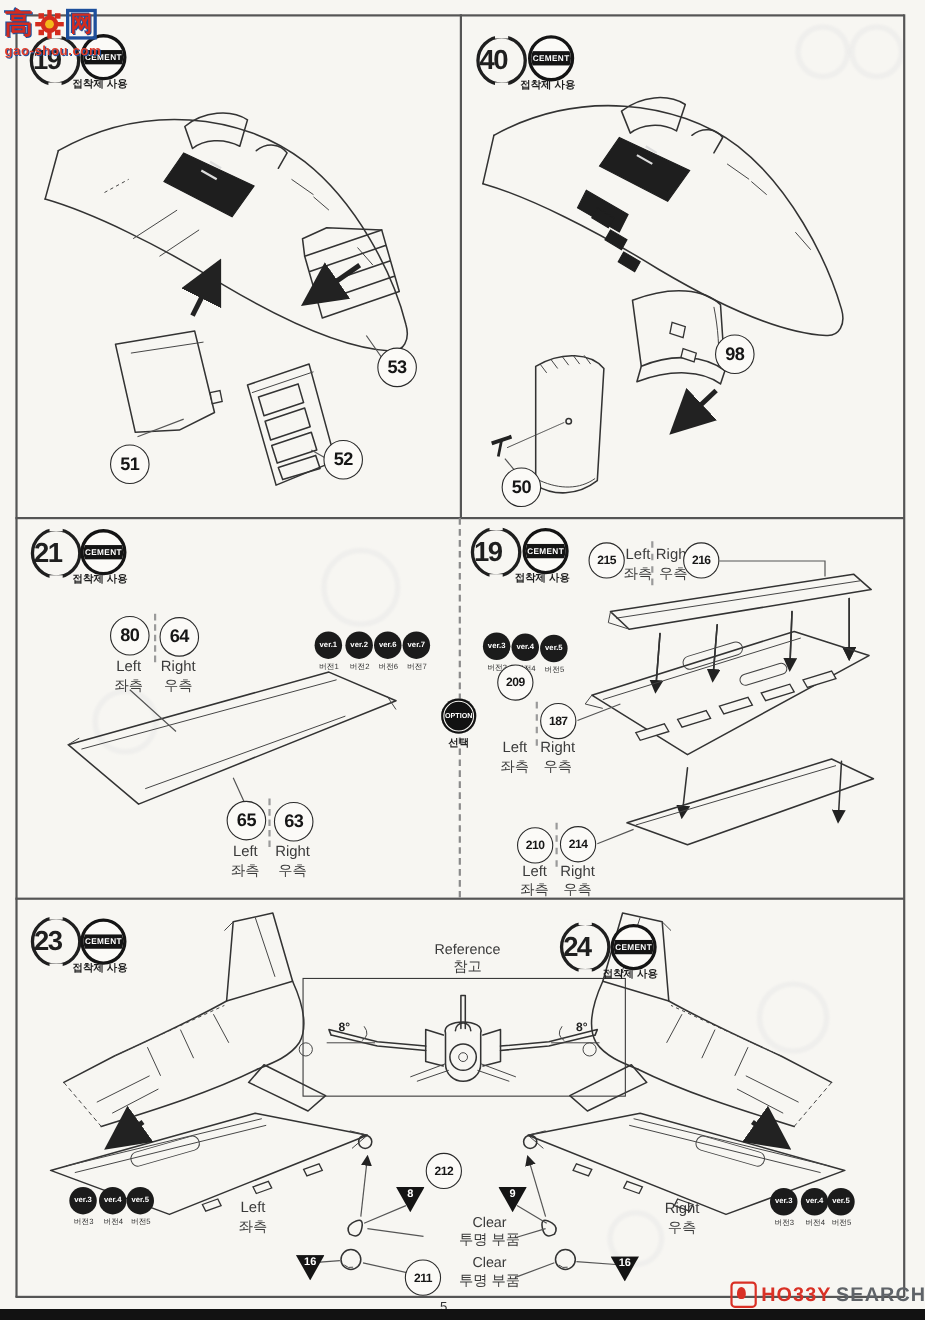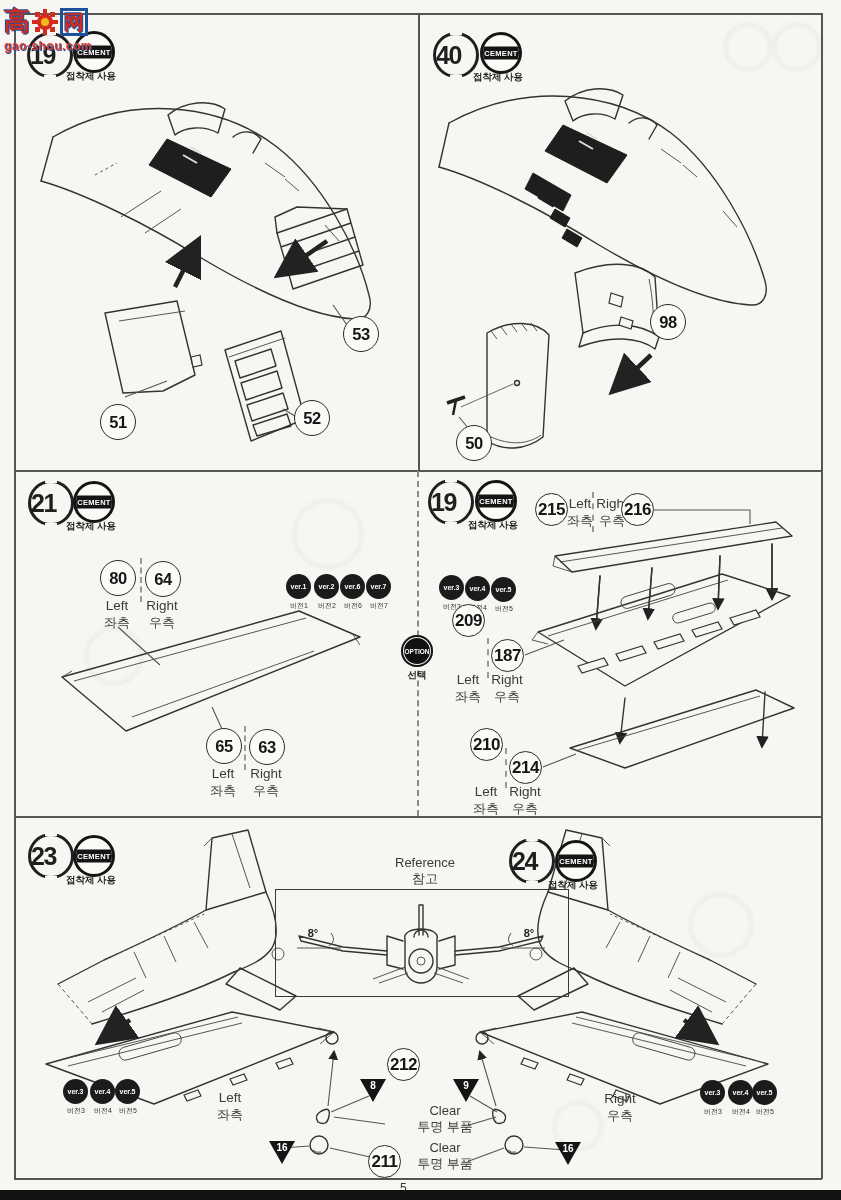--- a/index.html
+++ b/index.html
@@ -19,21 +19,21 @@
   .cement{position:absolute;width:36px;height:36px;border:3.5px solid #141414;border-radius:50%;
           overflow:hidden;background:#fbfaf7;}
   .cement span{position:absolute;left:-4px;right:-4px;top:50%;transform:translateY(-50%);height:13px;
           background:#141414;color:#fff;font-size:7.5px;font-weight:bold;display:flex;
           align-items:center;justify-content:center;letter-spacing:.3px;text-align:center;}
   .knote{position:absolute;font-size:9.5px;font-weight:bold;color:#1e1e1e;text-align:center;}
   
   .pc{position:absolute;border:1.8px solid #2a2a2a;border-radius:50%;background:#fbfaf7;
       display:flex;align-items:center;justify-content:center;font-weight:bold;color:#161616;}
   .s34{width:34px;height:34px;font-size:16.5px;letter-spacing:-.5px;}
-  .s31{width:31px;height:31px;font-size:17px;letter-spacing:-.5px;}
+  .s31{width:31px;height:31px;font-size:11px;letter-spacing:-.5px;}
   .lr{position:absolute;width:48px;text-align:center;font-size:13.5px;color:#3a3a3a;line-height:1.2;}
   .lr .ko{font-size:13px;margin-top:1px;}
   
   .ver{position:absolute;width:25px;height:25px;border-radius:50%;background:#1b1b1b;color:#fff;
        display:flex;align-items:center;justify-content:center;font-size:7px;font-weight:bold;}
   .verk{position:absolute;width:30px;text-align:center;font-size:7px;color:#333;}
   .option{position:absolute;width:32px;height:32px;border-radius:50%;background:#121212;color:#fff;
        display:flex;align-items:center;justify-content:center;font-size:6.5px;font-weight:bold;
        box-shadow:inset 0 0 0 2px #121212, inset 0 0 0 3px #f7f6f2;}
   .tri{position:absolute;width:26px;height:23px;clip-path:polygon(0 0,100% 0,50% 100%);
@@ -415,21 +415,21 @@
   <div class="pairdash" style="left:487px;top:638px;height:40px"></div>
   <div class="lr" style="left:444px;top:672px">
     <div>Left</div>
       <div class="ko">좌측</div>
     </div>
   <div class="lr" style="left:483px;top:672px">
     <div>Right</div>
       <div class="ko">우측</div>
     </div>
 
-  <div class="pc s31" style="left:470px;top:728px">
+  <div class="pc s31" style="left:470px;top:752px">
       <span>210</span>
     </div>
   <div class="pc s31" style="left:509px;top:751px">
       <span>214</span>
     </div>
   <div class="pairdash" style="left:505px;top:748px;height:40px"></div>
   <div class="lr" style="left:462px;top:784px">
     <div>Left</div>
       <div class="ko">좌측</div>
     </div>
@@ -516,16 +516,21 @@
         <rect x="3" y="18" width="5" height="5"></rect>
             <rect x="18" y="18" width="5" height="5"></rect>
           </g>
         <circle cx="13" cy="13" r="4" fill="#f3b61c"></circle>
       </svg>
       <span class="wm-cn wm-cn2">网</span>
     </div>
     <div class="wm-dom">gao-shou.com</div>
   </div>
 
+  <div class="wm-hobby" style="left:664px;top:1165px">
+    <span class="hobby-icon"></span>
+    <span class="red">HO33Y</span>
+    <span class="gray">SEARCH</span>
+  </div>
 
   <div class="pagenum" style="left:400px;top:1181px">5</div>
   <div class="botbar" style="top:1190px;height:10px"></div>
 </div>
 
 </body></html>

